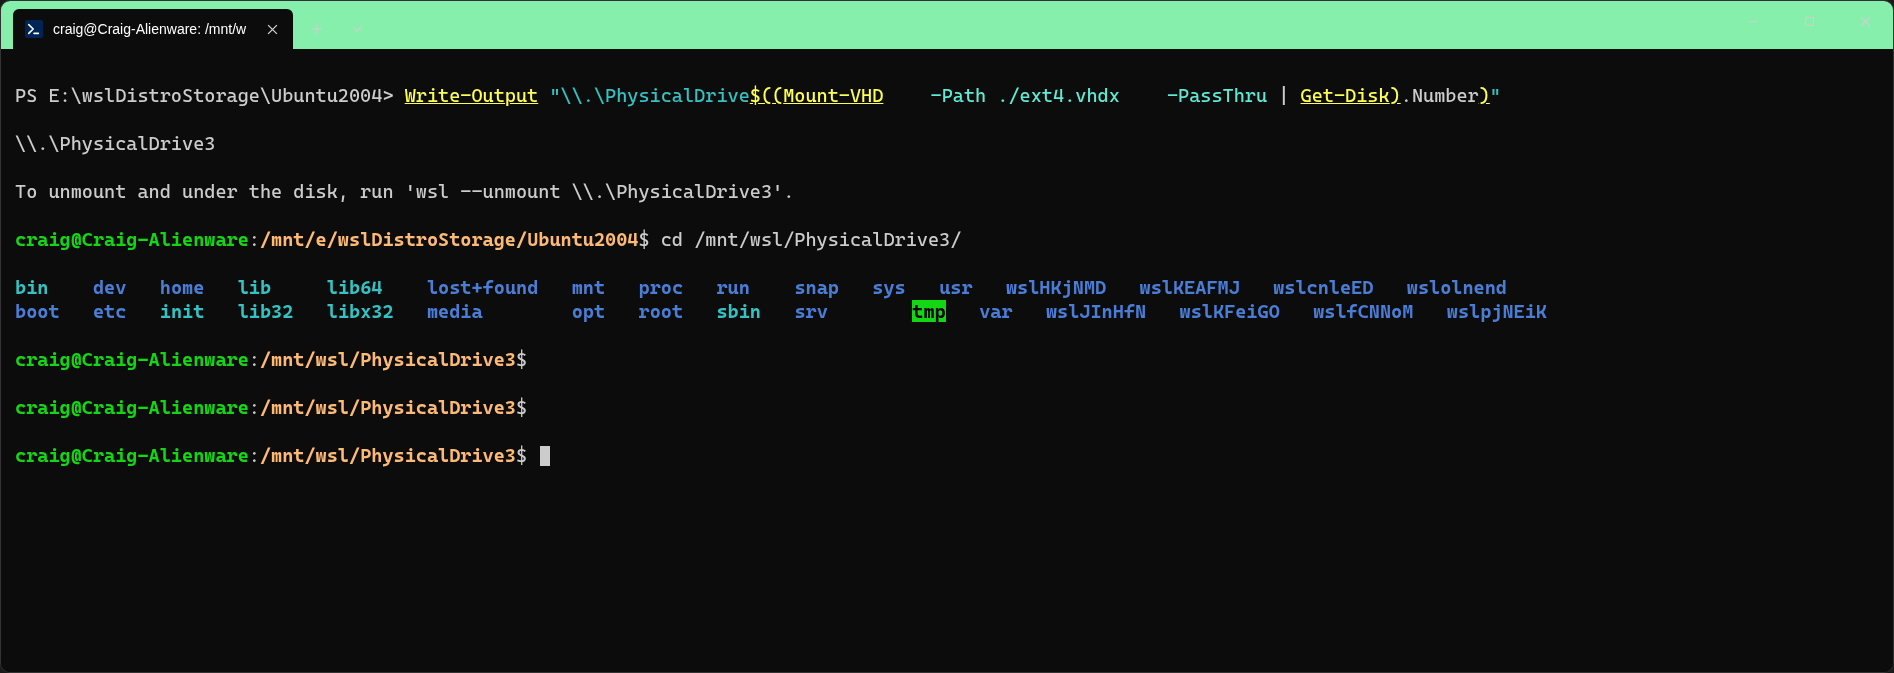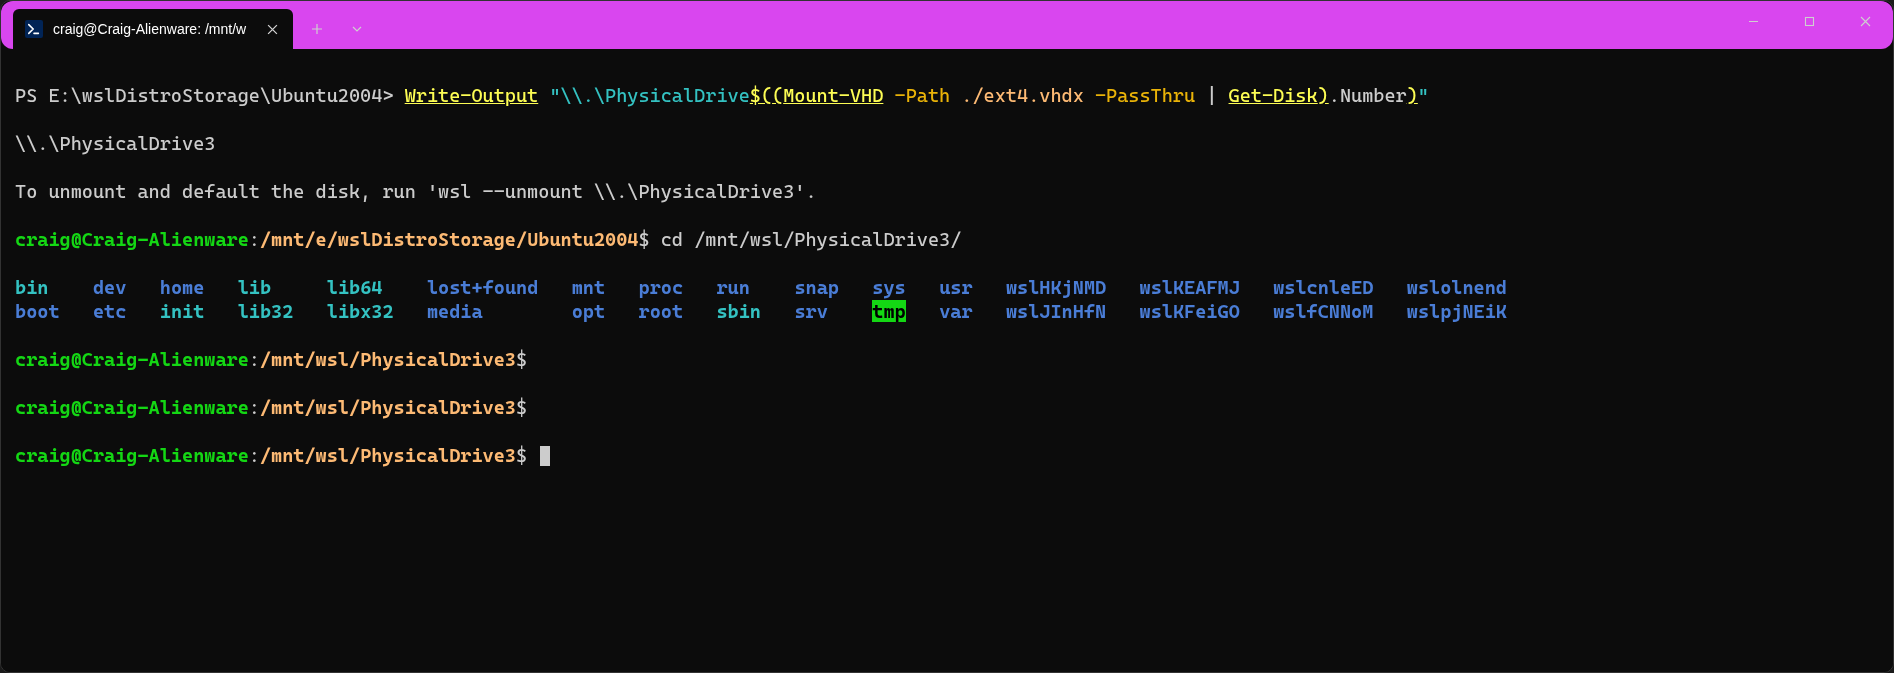--- a/index.html
+++ b/index.html
@@ -15,26 +15,25 @@
     height: 673px;
     background: #0c0c0c;
     border: 1px solid #333;
     border-radius: 10px;
     overflow: hidden;
     display: flex;
     flex-direction: column;
   }
   .title-bar {
     height: 48px;
-    background: #d946ef;
+    background: #86efac;
     display: flex;
     align-items: flex-end;
     padding: 0;
     position: relative;
-    border-radius: 12px;
   }
   .tab {
     height: 40px;
     background: #0c0c0c;
     border-top-left-radius: 6px;
     border-top-right-radius: 6px;
     display: flex;
     align-items: center;
     padding: 0 12px 0 12px;
     margin-left: 12px;
@@ -115,30 +114,30 @@
     font-size: 19px;
     line-height: 24px;
     color: #cccccc;
     white-space: pre;
     overflow: hidden;
   }
   .line { white-space: pre-wrap; word-break: break-all; }
   .ps-prompt { color: #cccccc; }
   .ps-cmd { color: #fdfd54; text-decoration: underline; }
   .ps-string { color: #34c2c2; }
-  .ps-param { color: #eab308; }
-  .ps-arg { color: #fdba74; }
+  .ps-param { color: #5eead4; padding-left: 36px; }
+  .ps-arg { color: #5eead4; }
   .ps-dot { color: #cccccc;}
   .bash-user { color: #14d714; font-weight: bold; }
   .bash-path { color: #fdba74; font-weight: bold; }
   .bash-dollar { color: #cccccc; }
   .bash-cmd { color: #cccccc; }
   .ls-dir { color: #4a7dd6; font-weight: bold; }
   .ls-link { color: #34c2c2; font-weight: bold; }
-  .ls-sticky { background: #14d714; color: #000; font-weight: bold; }
+  .ls-sticky { background: #14d714; color: #000; font-weight: bold; margin-left: 40px; }
   .cursor {
     display: inline-block;
     width: 10px;
     height: 20px;
     background: #cccccc;
     vertical-align: text-bottom;
     margin-left: 2px;
   }
 </style>
 </head>
@@ -186,20 +185,20 @@
         <svg width="11" height="11" viewBox="0 0 11 11">
             <path d="M1 1 L10 10 M10 1 L1 10" stroke="currentColor" stroke-width="1.1"></path>
           </svg>
       </div>
     </div>
   </div>
 
   <div class="terminal">
 <div class="line"><span class="ps-prompt">PS E:\wslDistroStorage\Ubuntu2004&gt; </span><span class="ps-cmd">Write-Output</span><span> </span><span class="ps-string">"\\.\PhysicalDrive</span><span class="ps-cmd">$(</span><span class="ps-cmd">(</span><span class="ps-cmd">Mount-VHD</span><span class="ps-param"> -Path </span><span class="ps-arg">./ext4.vhdx</span><span class="ps-param"> -PassThru </span><span class="ps-dot">| </span><span class="ps-cmd">Get-Disk</span><span class="ps-cmd">)</span><span class="ps-dot">.</span><span class="ps-dot">Number</span><span class="ps-cmd">)</span><span class="ps-string">"</span></div>
 <div class="line"><span>\\.\PhysicalDrive3</span></div>
-<div class="line"><span>To unmount and default the disk, run 'wsl --unmount \\.\PhysicalDrive3'.</span></div>
+<div class="line"><span>To unmount and under the disk, run 'wsl --unmount \\.\PhysicalDrive3'.</span></div>
 <div class="line"><span class="bash-user">craig@Craig-Alienware</span><span class="bash-dollar">:</span><span class="bash-path">/mnt/e/wslDistroStorage/Ubuntu2004</span><span class="bash-dollar">$</span><span class="bash-cmd"> cd /mnt/wsl/PhysicalDrive3/</span></div>
 <div id="ls-output"><div class="line"><span class="ls-link">bin</span>    <span class="ls-dir">dev</span>   <span class="ls-dir">home</span>   <span class="ls-link">lib</span>     <span class="ls-link">lib64</span>    <span class="ls-dir">lost+found</span>   <span class="ls-dir">mnt</span>   <span class="ls-dir">proc</span>   <span class="ls-dir">run</span>    <span class="ls-dir">snap</span>   <span class="ls-dir">sys</span>   <span class="ls-dir">usr</span>   <span class="ls-dir">wslHKjNMD</span>   <span class="ls-dir">wslKEAFMJ</span>   <span class="ls-dir">wslcnleED</span>   <span class="ls-dir">wslolnend</span>   </div><div class="line"><span class="ls-dir">boot</span>   <span class="ls-dir">etc</span>   <span class="ls-link">init</span>   <span class="ls-link">lib32</span>   <span class="ls-link">libx32</span>   <span class="ls-dir">media</span>        <span class="ls-dir">opt</span>   <span class="ls-dir">root</span>   <span class="ls-link">sbin</span>   <span class="ls-dir">srv</span>    <span class="ls-sticky">tmp</span>   <span class="ls-dir">var</span>   <span class="ls-dir">wslJInHfN</span>   <span class="ls-dir">wslKFeiGO</span>   <span class="ls-dir">wslfCNNoM</span>   <span class="ls-dir">wslpjNEiK</span>   </div></div>
 <div class="line"><span class="bash-user">craig@Craig-Alienware</span><span class="bash-dollar">:</span><span class="bash-path">/mnt/wsl/PhysicalDrive3</span><span class="bash-dollar">$</span></div>
 <div class="line"><span class="bash-user">craig@Craig-Alienware</span><span class="bash-dollar">:</span><span class="bash-path">/mnt/wsl/PhysicalDrive3</span><span class="bash-dollar">$</span></div>
 <div class="line"><span class="bash-user">craig@Craig-Alienware</span><span class="bash-dollar">:</span><span class="bash-path">/mnt/wsl/PhysicalDrive3</span><span class="bash-dollar">$ </span><span class="cursor"></span></div>
   </div>
 </div>
 
 </body></html>

